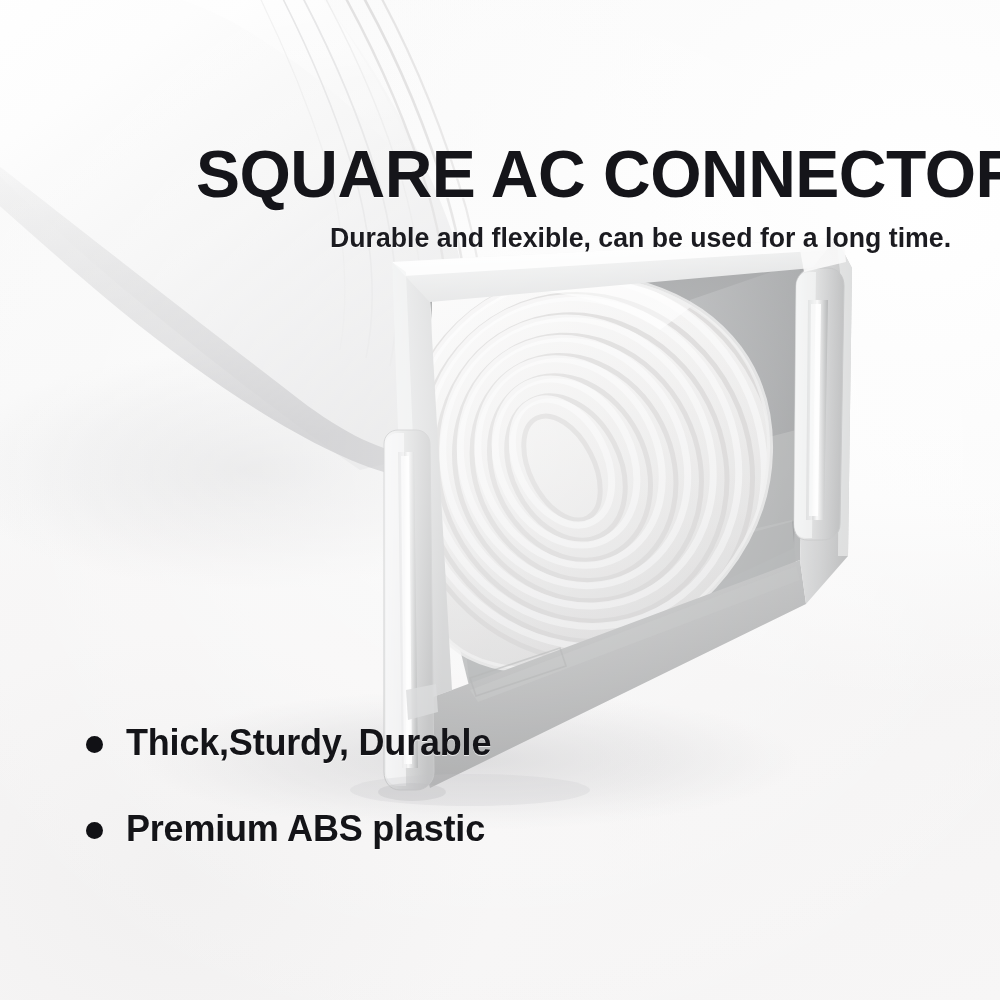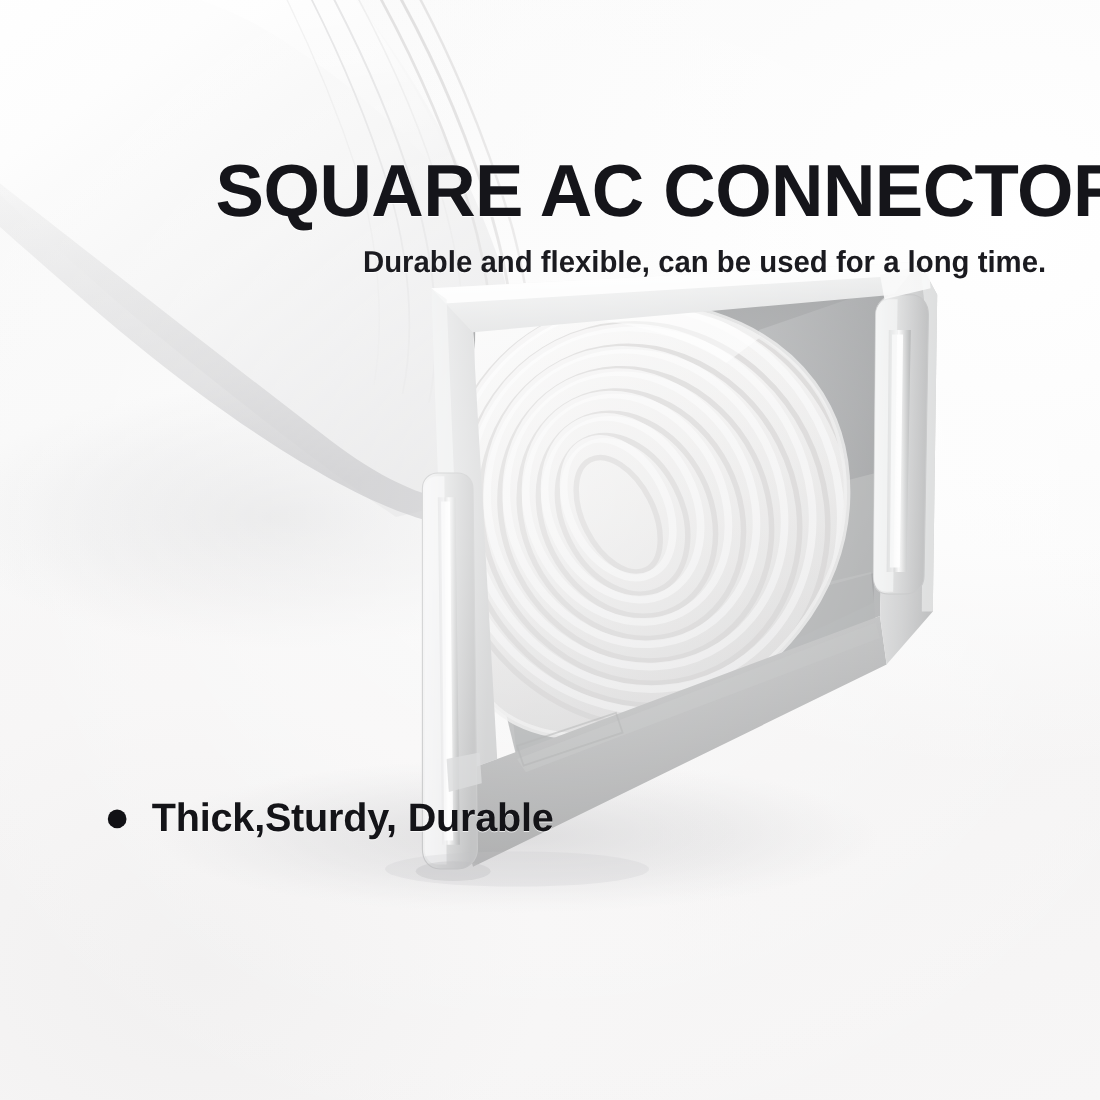--- a/index.html
+++ b/index.html
@@ -64,21 +64,21 @@
     font-weight: 700;
     color: #1b1b20;
     white-space: nowrap;
     transform: scaleX(0.97);
     transform-origin: left top;
     text-shadow: 0 1px 0 rgba(255,255,255,0.8);
   }
 
   .features {
     position: absolute;
-    left: 98px;
+    left: 86px;
     top: 700px;
     width: 520px;
     margin: 0;
     padding: 0;
     list-style: none;
   }
   .feature-item {
     display: flex;
     align-items: center;
     height: 86px;
@@ -312,15 +312,19 @@
 
   <h1 class="headline">SQUARE AC CONNECTOR</h1>
 
   <p class="subhead">Durable and flexible, can be used for a long time.</p>
 
   <ul class="features">
     <li class="feature-item">
       <span class="feature-dot"></span>
       <span class="feature-text">Thick,Sturdy, Durable</span>
     </li>
+    <li class="feature-item">
+      <span class="feature-dot"></span>
+      <span class="feature-text">Premium ABS plastic</span>
+    </li>
   </ul>
 
 </div>
 
 </body></html>

